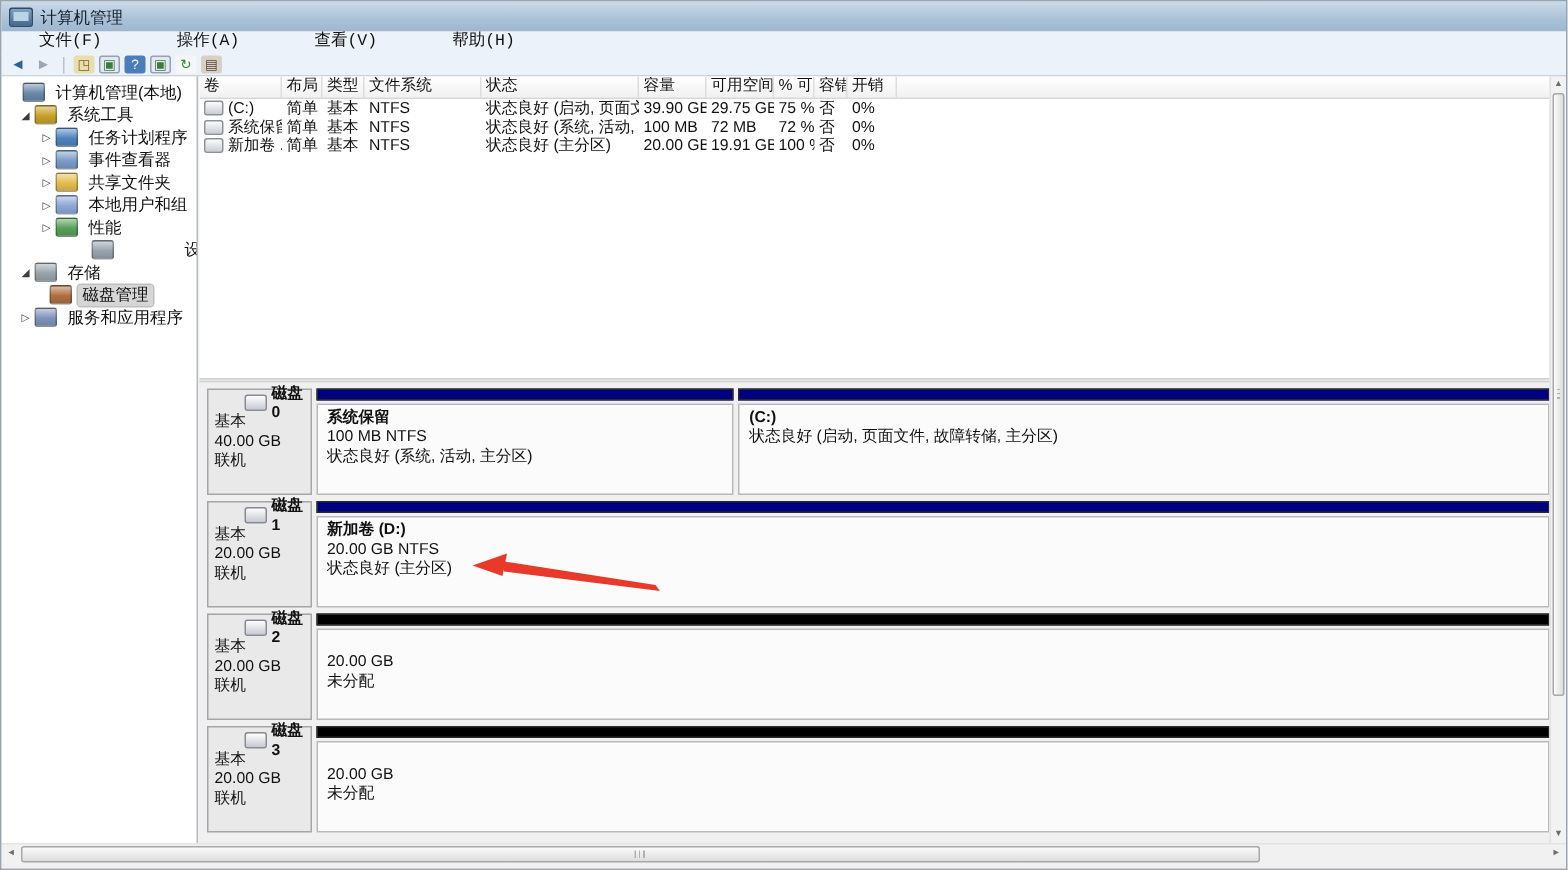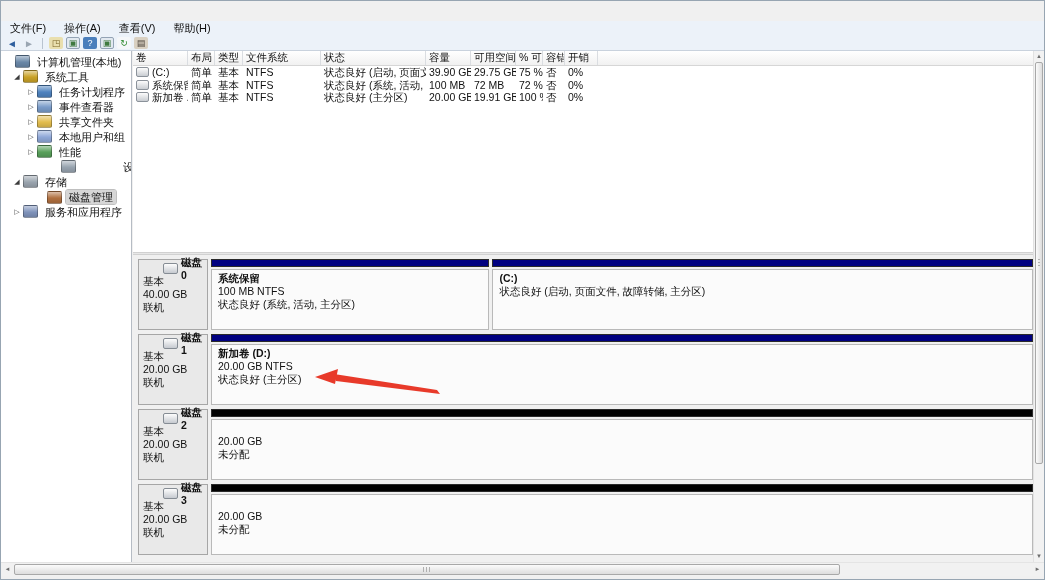--- a/index.html
+++ b/index.html
@@ -10,21 +10,21 @@
   
   .titlebar{position:absolute;left:0;top:0;right:0;height:20px;
     background:linear-gradient(#cbdbe9,#a9c1d6 60%,#9db7cf);
     display:flex;align-items:center;padding-left:5px;gap:5px;}
   .win-icon{width:14px;height:11px;background:linear-gradient(#7fa3c5,#46688c);
     border:1px solid #2d4a66;border-radius:2px;position:relative;}
   .win-icon:after{content:"";position:absolute;left:2px;top:2px;right:2px;bottom:3px;background:#bcd3e6;}
   .title-text{font-size:11px;color:#15202b;}
   .menubar{position:absolute;left:0;top:20px;right:0;height:15px;background:#ecf2f9;
     border-bottom:1px solid #dde4ed;display:flex;align-items:center;}
-  .menu-item{padding:0 9px;line-height:15px;cursor:default;}
+  .menu-item{padding:0 25px;line-height:15px;cursor:default;font-family:Liberation Mono, monospace;}
   .toolbar{position:absolute;left:0;top:35px;right:0;height:14px;background:#ecf2f9;
     border-bottom:1px solid #c9d2dd;display:flex;align-items:center;padding-left:4px;gap:3px;}
   .nav-arrow{width:14px;text-align:center;font-size:10px;line-height:13px;}
   .tb-sep{width:1px;height:11px;background:#b9c3cf;margin:0 3px;}
   .tb-icon{width:14px;height:12px;border-radius:2px;display:flex;align-items:center;justify-content:center;
     font-size:9px;line-height:12px;box-sizing:border-box;}
   .tb-icon.boxed{border:1px solid #93a3b5;}
 
   
   .tree{position:absolute;left:0;top:50px;width:131px;bottom:17px;background:#fff;
@@ -89,20 +89,24 @@
     background:repeating-linear-gradient(90deg,#b0b0b0 0 1px,transparent 1px 3px);}
   .win-bottom{position:absolute;left:0;right:0;bottom:0;height:3px;background:#f0f0f0;}
 
   .annotation-arrow{position:absolute;left:310px;top:366px;width:135px;height:32px;z-index:6;pointer-events:none;}
 </style>
 </head>
 <body>
 
 <div id="win">
 
+  <div class="titlebar">
+    <span class="win-icon"></span>
+    <span class="title-text">计算机管理</span>
+  </div>
 
   <div class="menubar">
 
       <span class="menu-item">文件(F)</span>
 
       <span class="menu-item">操作(A)</span>
 
       <span class="menu-item">查看(V)</span>
 
       <span class="menu-item">帮助(H)</span>
@@ -177,21 +181,21 @@
         <span class="tree-icon" style="background-color: rgb(152, 164, 176);"></span>
         <span class="tree-label">设备管理器</span>
       </div>
 
       <div class="tree-item" style="padding-left: 10px;">
         <span class="expander">◢</span>
         <span class="tree-icon" style="background-color: rgb(154, 164, 174);"></span>
         <span class="tree-label">存储</span>
       </div>
 
-      <div class="tree-item selected" style="padding-left: 34px; align-items: flex-end;">
+      <div class="tree-item selected" style="padding-left: 20px;">
         <span class="expander"></span>
         <span class="tree-icon" style="background-color: rgb(176, 112, 64);"></span>
         <span class="tree-label">磁盘管理</span>
       </div>
 
       <div class="tree-item" style="padding-left: 10px;">
         <span class="expander">▷</span>
         <span class="tree-icon" style="background-color: rgb(127, 147, 187);"></span>
         <span class="tree-label">服务和应用程序</span>
       </div>

